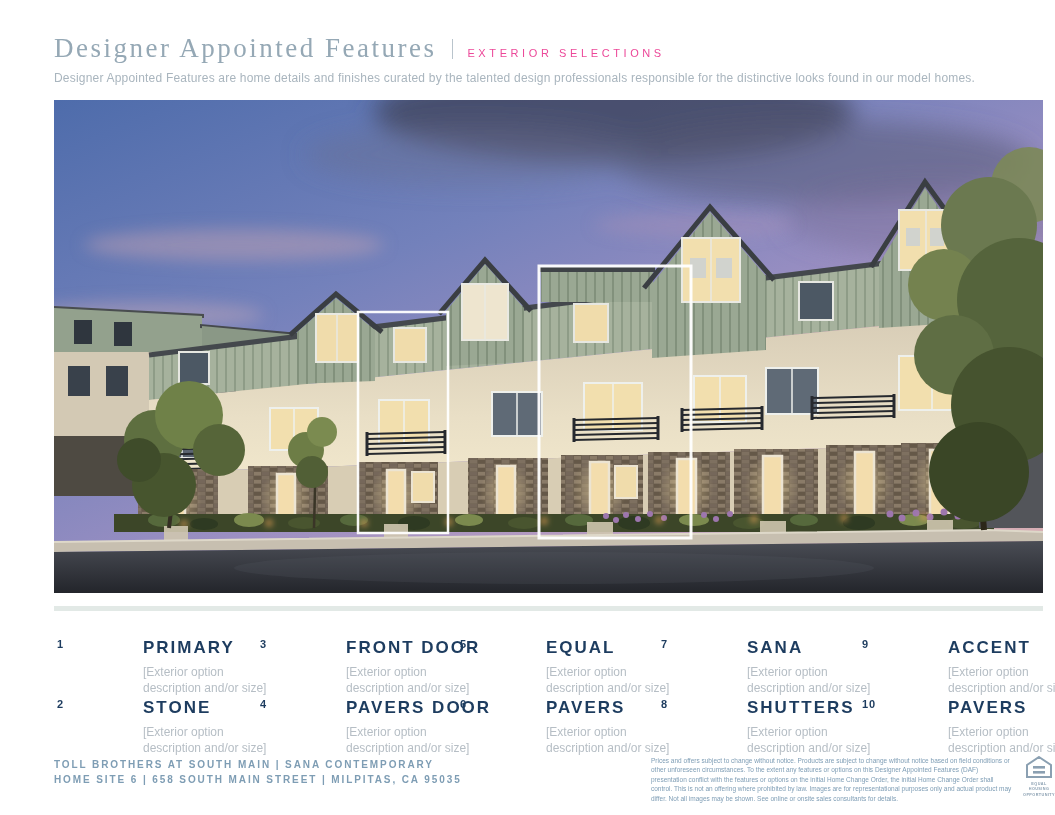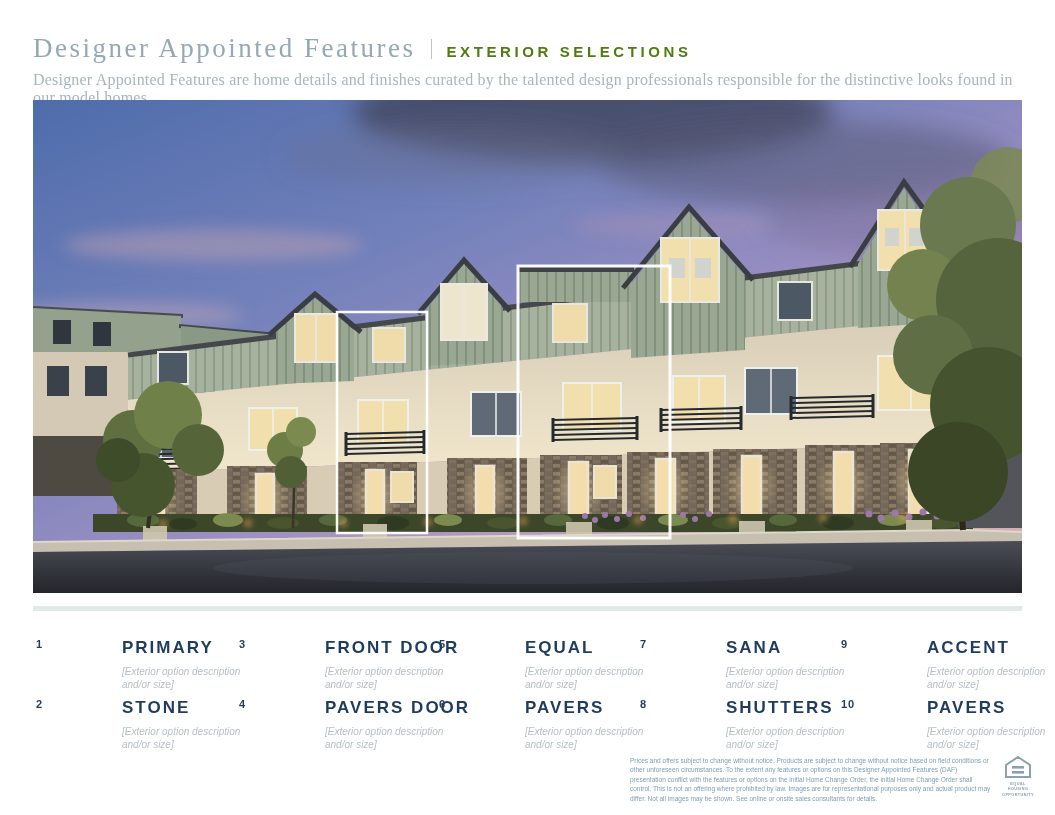--- a/index.html
+++ b/index.html
@@ -1,40 +1,40 @@
 <!DOCTYPE html>
 <html><head>
 <meta charset="utf-8">
 <style>
   * { margin:0; padding:0; box-sizing:border-box; }
   html,body { width:1055px; height:815px; background:#ffffff; font-family:"Liberation Sans", sans-serif; overflow:hidden; }
-  #page { position:relative; width:1031px; height:815px; background:#fff; }
+  #page { position:relative; width:1031px; height:815px; background:#fff;margin-left:21px; }
 
   
   #header { position:absolute; left:33px; top:33px; width:990px; }
   .title-line { display:flex; align-items:baseline; }
   .title-serif { font-family:"Liberation Serif","DejaVu Serif",serif; font-size:27px; letter-spacing:2.5px; color:#95a8b5; font-weight:400; }
   .title-sep { display:inline-block; width:1px; height:20px; background:#b9c4cc; margin:0 14px 0 16px; align-self:center; }
-  .title-sans { font-size:15px; letter-spacing:3.6px; color:#4d7c0f; font-weight:700; }
-  .subtitle { margin-top:7px; font-size:16px; letter-spacing:0.2px; color:#a9b5be;font-family:Liberation Serif, serif; }
+  .title-sans { font-size:11px; letter-spacing:3.6px; color:#ec4899; font-weight:400; }
+  .subtitle { margin-top:7px; font-size:12px; letter-spacing:0.2px; color:#a9b5be; }
 
   
   #hero { position:absolute; left:33px; top:100px; width:989px; height:493px; }
   #hero svg { display:block; width:989px; height:493px; }
 
   
   #divider { position:absolute; left:33px; top:606px; width:989px; height:5px; background:#e2e9e6; }
 
   
   #features { position:absolute; left:33px; top:638px; width:1005px; display:grid; grid-template-columns:203px 200px 201px 201px 185px; grid-auto-rows:60px; }
   .fcell { position:relative; }
   .fnum { position:absolute; left:3px; top:0; font-size:11px; font-weight:700; letter-spacing:1px; color:#1d3c5f; }
   .fbody { margin-left:89px; }
   .flabel { font-size:17px; font-weight:700; letter-spacing:2px; color:#1d3c5f; white-space:nowrap; }
-  .fdesc { margin-top:7px; width:128px; font-size:10px; line-height:1.32; color:#b6bec5;font-style:italic; }
+  .fdesc { margin-top:7px; width:128px; font-size:12px; line-height:1.32; color:#b6bec5; }
 
   
   #footer-community { position:absolute; left:33px; top:757px; font-size:10px; font-weight:700; letter-spacing:1.9px; color:#7e9db4; line-height:15px; white-space:nowrap; }
   #legal { position:absolute; left:630px; top:756px; width:362px; font-size:6.5px; line-height:1.45; color:#7e9db5; }
   #eh-logo { position:absolute; left:1000px; top:756px; width:36px; text-align:center; color:#8ba0b2; }
   #eh-logo .eh-text { font-size:3.8px; font-weight:700; letter-spacing:0.4px; line-height:1.4; color:#8ba0b2; }
 </style>
 </head>
 <body>
 
@@ -454,20 +454,24 @@
     </div>
     <div class="fcell">
       <span class="fnum">10</span>
       <div class="fbody">
           <div class="flabel">PAVERS</div>
       <div class="fdesc">[Exterior option description and/or size]</div>
         </div>
     </div>
   </div>
 
+  <div id="footer-community">
+    <div>TOLL BROTHERS AT SOUTH MAIN | SANA CONTEMPORARY</div>
+    <div>HOME SITE 6 | 658 SOUTH MAIN STREET | MILPITAS, CA 95035</div>
+  </div>
 
   <div id="legal">Prices and offers subject to change without notice. Products are subject to change without notice based on field conditions or other unforeseen circumstances. To the extent any features or options on this Designer Appointed Features (DAF) presentation conflict with the features or options on the initial Home Change Order, the initial Home Change Order shall control. This is not an offering where prohibited by law. Images are for representational purposes only and actual product may differ. Not all images may be shown. See online or onsite sales consultants for details.</div>
 
   <div id="eh-logo">
     <svg width="26" height="22" viewBox="0 0 26 22">
       <path d="M13,1 L25,9 L25,21 L1,21 L1,9 Z" fill="none" stroke="#8ba0b2" stroke-width="2"></path>
       <rect x="7" y="10" width="12" height="2.6" fill="#8ba0b2"></rect>
       <rect x="7" y="15" width="12" height="2.6" fill="#8ba0b2"></rect>
     </svg>
     <div class="eh-text">EQUAL HOUSING</div>

